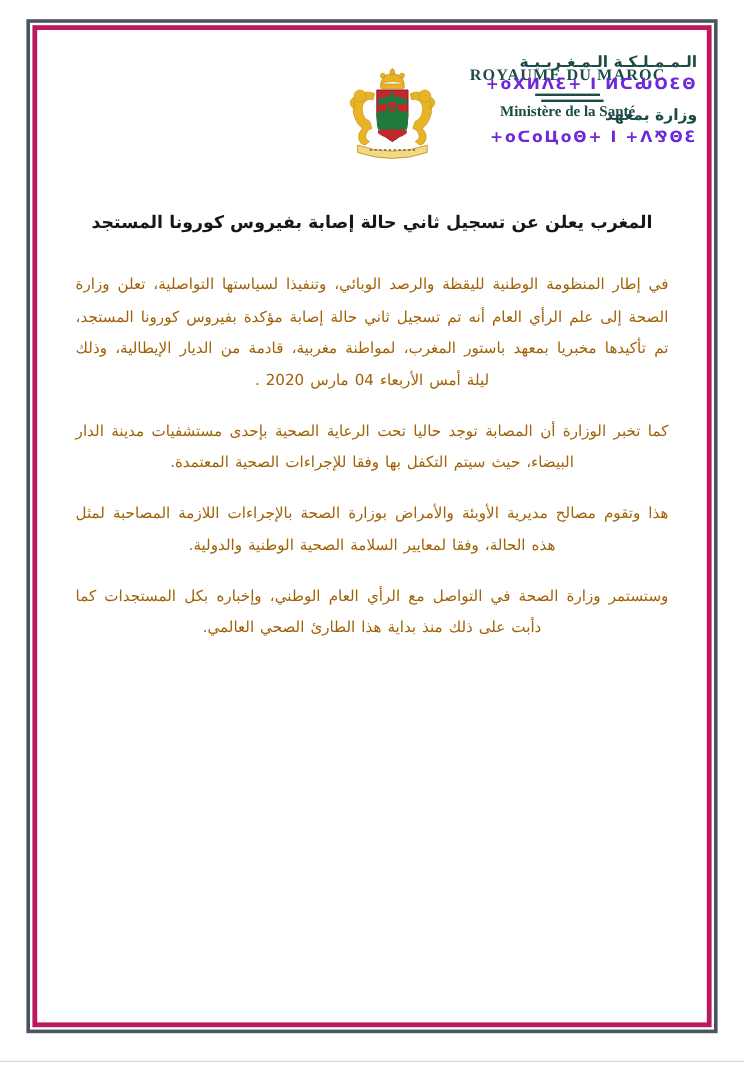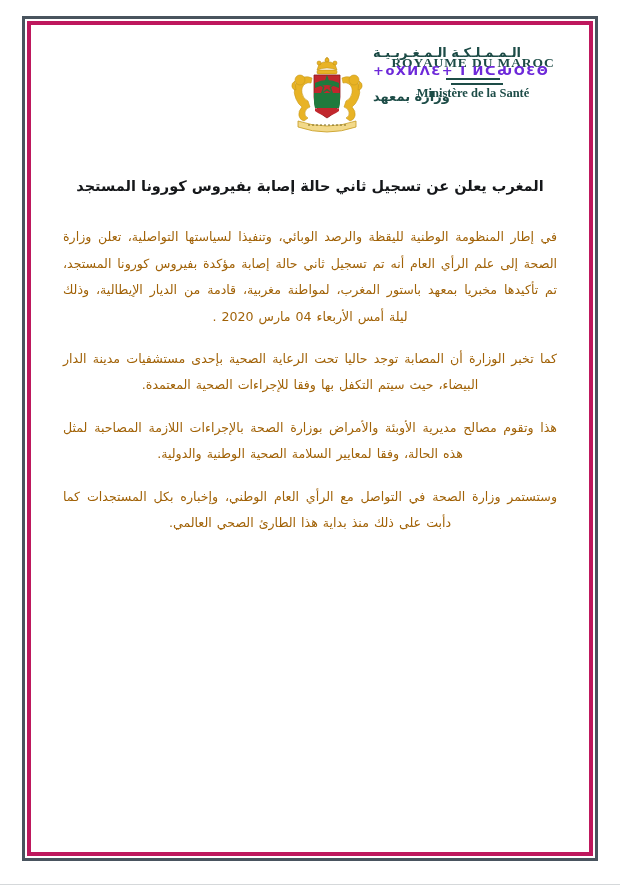--- a/index.html
+++ b/index.html
@@ -89,21 +89,21 @@
     font-size: 12.5px;
     color: #1d4c47;
     white-space: nowrap;
   }
 
   .lh-ar {
     position: absolute;
     right: 8px;
     top: 4px;
     width: 208px;
-    text-align: left;
+    text-align: right;
     direction: rtl;
   }
   .lh-ar .ar1 {
     font-family: "DejaVu Sans", "Liberation Sans", sans-serif;
     font-size: 13px;
     font-weight: bold;
     color: #1d4c47;
     letter-spacing: 1px;
     white-space: nowrap;
   }
@@ -237,20 +237,21 @@
                 <path d="M22 72 h38" stroke="#7a6a1a" stroke-width="1.2" stroke-dasharray="2 2"></path>
               </g>
             </svg>
           </div>
 
           <div class="lh-ar">
             <div class="ar1">الـمـمـلـكـة الـمـغـربـيـة</div>
             <div class="tif">+oXИΛƐ+ I ИᑕԂOƐΘ</div>
             <div class="ar-rule"></div>
             <div class="ar1">وزارة بمعهد</div>
+            <div class="tif">+oᑕoЦoΘ+ I +Λ⅋ΘƐ</div>
           </div>
         </div>
 
         <div class="doc-titles">
         </div>
 
         <div class="headline">المغرب يعلن عن تسجيل ثاني حالة إصابة بفيروس كورونا المستجد</div>
 
         <div class="body-copy">
           <p class="para">في إطار المنظومة الوطنية لليقظة والرصد الوبائي، وتنفيذا لسياستها التواصلية، تعلن وزارة الصحة إلى علم الرأي العام أنه تم تسجيل ثاني حالة إصابة مؤكدة بفيروس كورونا المستجد، تم تأكيدها مخبريا بمعهد باستور المغرب، لمواطنة مغربية، قادمة من الديار الإيطالية، وذلك ليلة أمس الأربعاء 04 مارس 2020 .</p>

